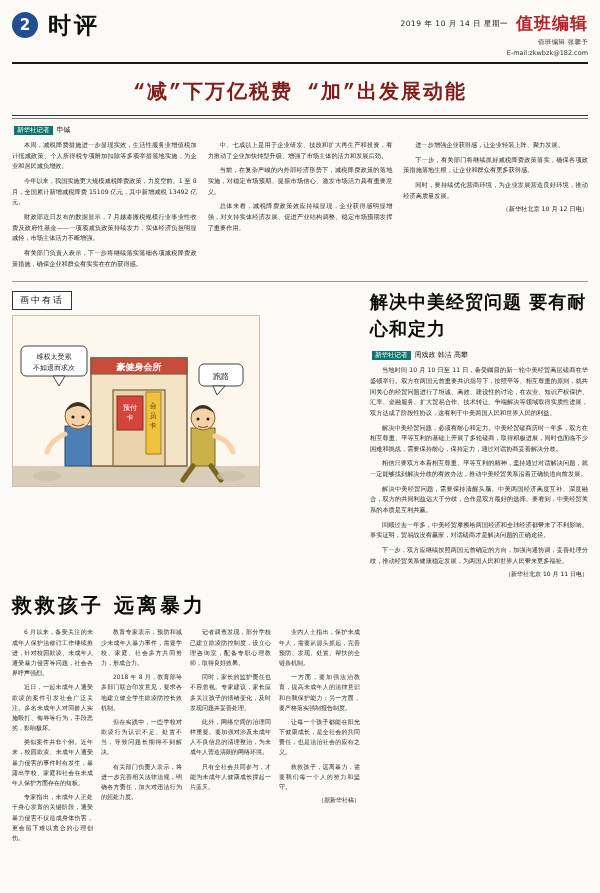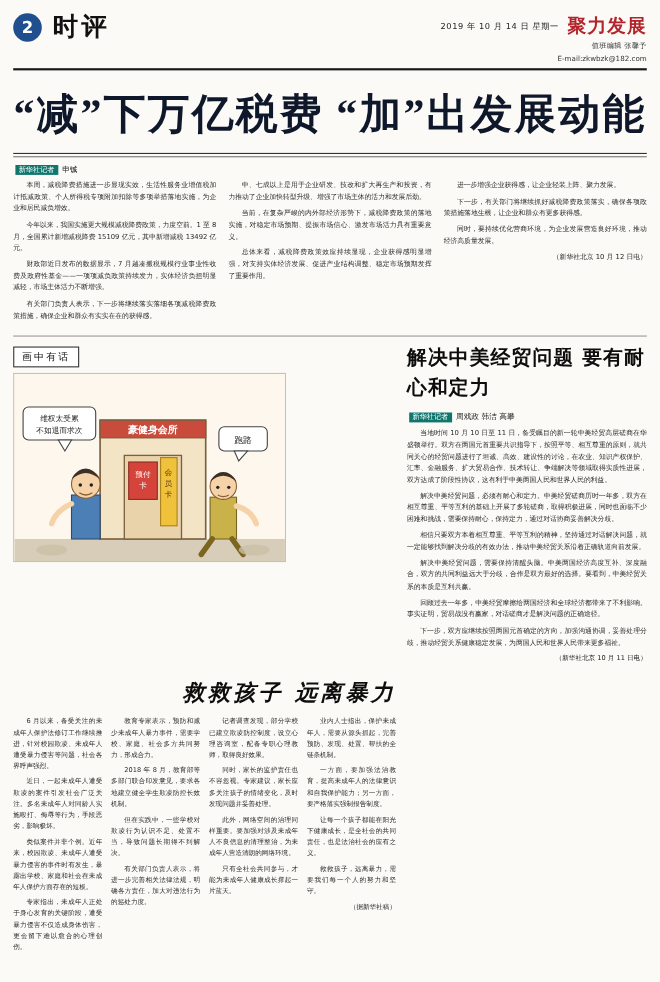--- a/index.html
+++ b/index.html
@@ -47,22 +47,22 @@
     font-family:"DejaVu Serif","Liberation Serif",serif;
     font-size:17px; font-weight:bold; color:#b3242a;
     letter-spacing:1px;
   }
   .mh-line2 { font-size:6.5px; color:#333; margin-top:3px; letter-spacing:0.3px; }
   .mh-line3 { font-size:6.5px; color:#333; margin-top:2px; }
 
   
   .headline {
     text-align:center;
-    font-family:Liberation Serif, serif;
-    font-size:38px; font-weight:bold; color:#0f172a;
+    font-family:Liberation Mono, monospace;
+    font-size:20px; font-weight:bold; color:#7f1d1d;
     letter-spacing:2px;
     margin:14px 0 10px 0;
   }
   .rule-thick { border-top:1px solid #333; margin:0 0 2px 0; }
   .rule-thin  { border-top:1px solid #777; margin:0 0 6px 0; }
 
   .byline {
     font-size:7px; color:#222; margin:0 0 5px 2px;
     display:flex; align-items:center; gap:4px;
   }
@@ -118,41 +118,41 @@
     font-family:"DejaVu Serif","Liberation Serif",serif;
     font-size:18px; font-weight:bold; color:#0d0d0d;
     line-height:1.5; letter-spacing:1px; margin-bottom:8px;
   }
 
   
   .lower { display:flex; gap:10px; margin-top:7px; }
   .lower-left { width:348px; }
   .lower-right { flex:1; }
   .sub-headline {
-    text-align:right;
+    text-align:left;
     font-family:"DejaVu Serif","Liberation Serif",serif;
     font-size:20px; font-weight:bold; color:#0d0d0d;
-    letter-spacing:3px; margin:6px 0 8px 0;font-style:italic;
+    letter-spacing:3px; margin:6px 0 8px 0;
   }
   .four-cols { display:flex; gap:8px; }
   .four-cols .col .ptext { font-size:6px; line-height:1.7; }
   .end-note { font-size:6px; text-align:right; margin-top:3px; color:#222; }
 </style>
 </head>
 <body>
 
 <div class="page">
 
   <div class="masthead">
     <div class="page-badge">2</div>
     <div class="section-title">时评</div>
     <div class="masthead-right">
       <div class="mh-line1">
         <span class="mh-date">2019 年 10 月 14 日 星期一</span>
-        <span class="paper-name">聚力发展</span>
+        <span class="paper-name">值班编辑</span>
       </div>
       <div class="mh-line2">值班编辑 张馨予</div>
       <div class="mh-line3">E-mail:zkwbzk@182.com</div>
     </div>
   </div>
 
   <div class="headline">“减”下万亿税费  “加”出发展动能</div>
   <div class="rule-thick"></div>
   <div class="rule-thin"></div>
 

